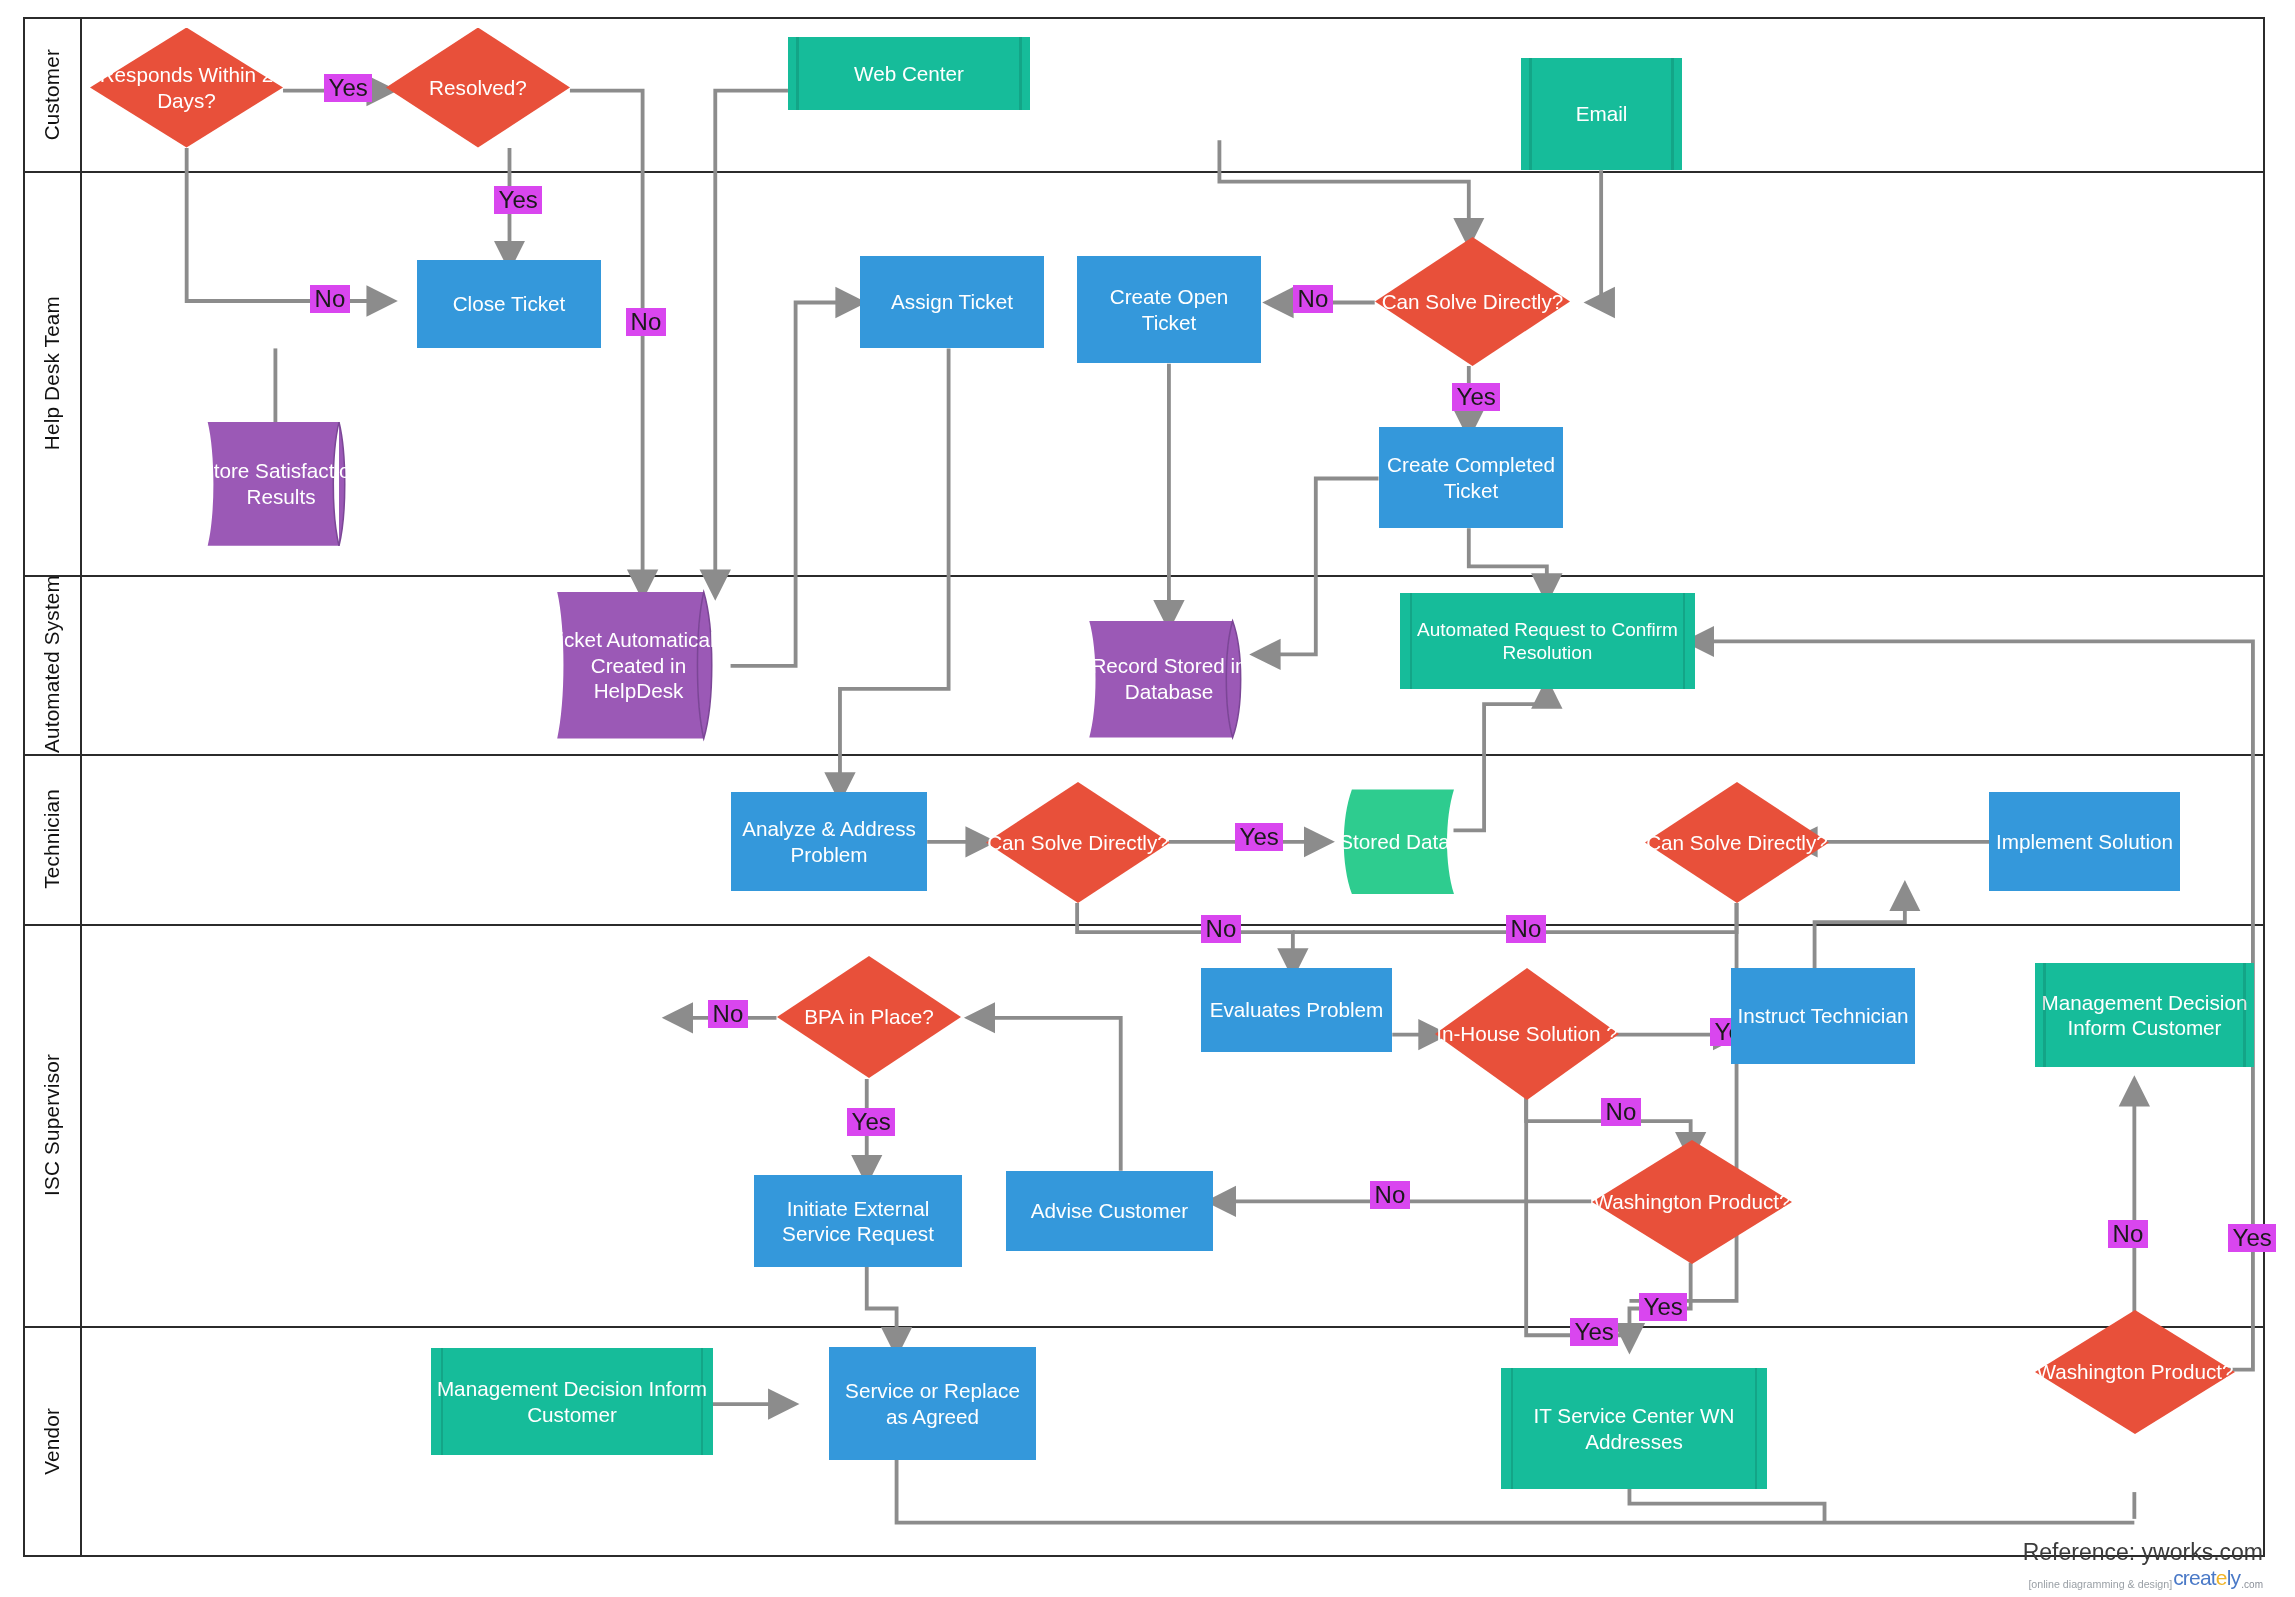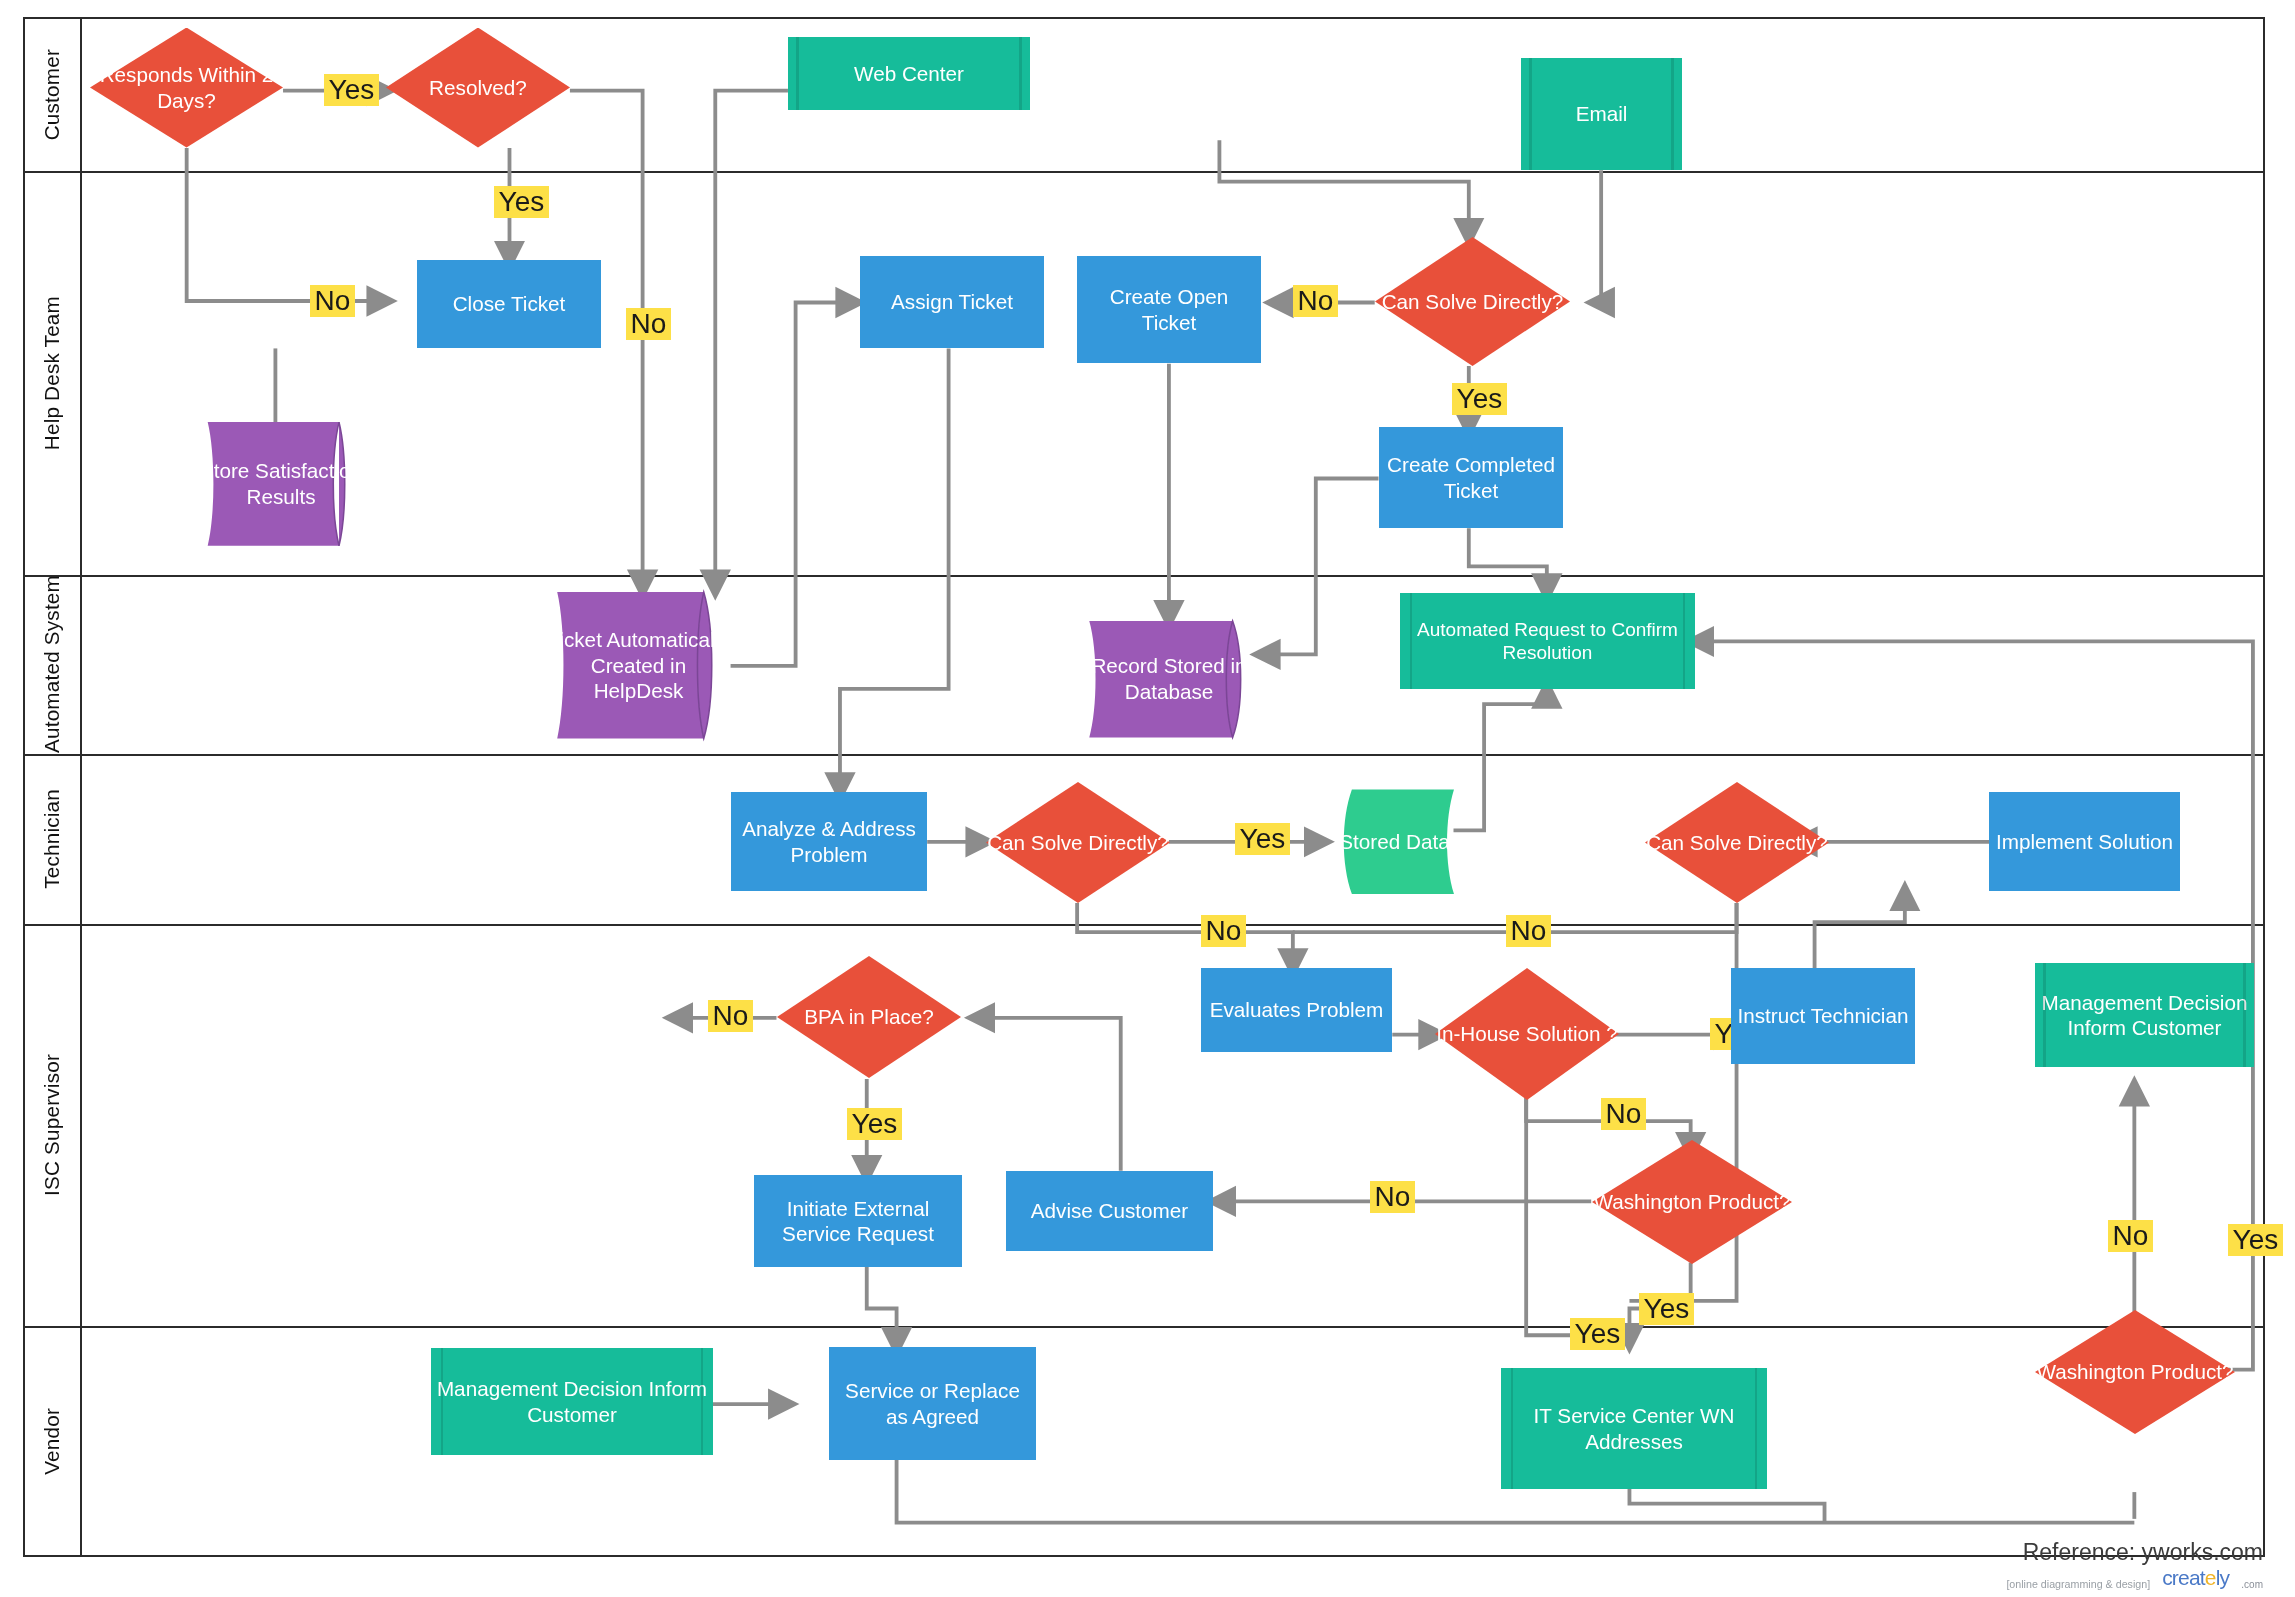--- a/index.html
+++ b/index.html
@@ -41,27 +41,27 @@
   .db .dbtext{position:absolute;inset:0;display:flex;align-items:center;justify-content:center;
       text-align:center;color:#fff;font-size:20.7px;line-height:1.25;z-index:3;}
 
   
   .sdata{position:absolute;z-index:6;}
   .sdata .stext{position:absolute;inset:0;display:flex;align-items:center;justify-content:center;
       text-align:center;color:#fff;font-size:20.7px;line-height:1.25;z-index:3;}
 
   
   .svgwrap{position:absolute;left:0;top:0;width:2295px;height:1598px;z-index:3;}
-  .edge-label{position:absolute;font-size:28px;color:#1a1a1a;background:#fde047;
+  .edge-label{position:absolute;font-size:24px;color:#1a1a1a;background:#d946ef;
               padding:0 4.6px;z-index:5;white-space:nowrap;}
 
   
   .ref{position:absolute;right:32px;bottom:32px;font-size:23px;color:#3b3b3b;}
   .crlogo{position:absolute;right:32px;bottom:7.7px;font-size:10.7px;color:#9aa0a6;
-          display:flex;align-items:flex-end;gap:12px;}
+          display:flex;align-items:flex-end;gap:1px;}
   .crlogo .brand{font-size:21px;color:#4a79c7;letter-spacing:-0.8px;font-weight:400;}
   .crlogo .brand .y{color:#f0b429;}
   .crlogo .dotcom{font-size:10px;color:#8a8f98;}
 </style>
 </head>
 <body>
 
 <div id="stage">
 
   <div class="lane-frame"></div>

